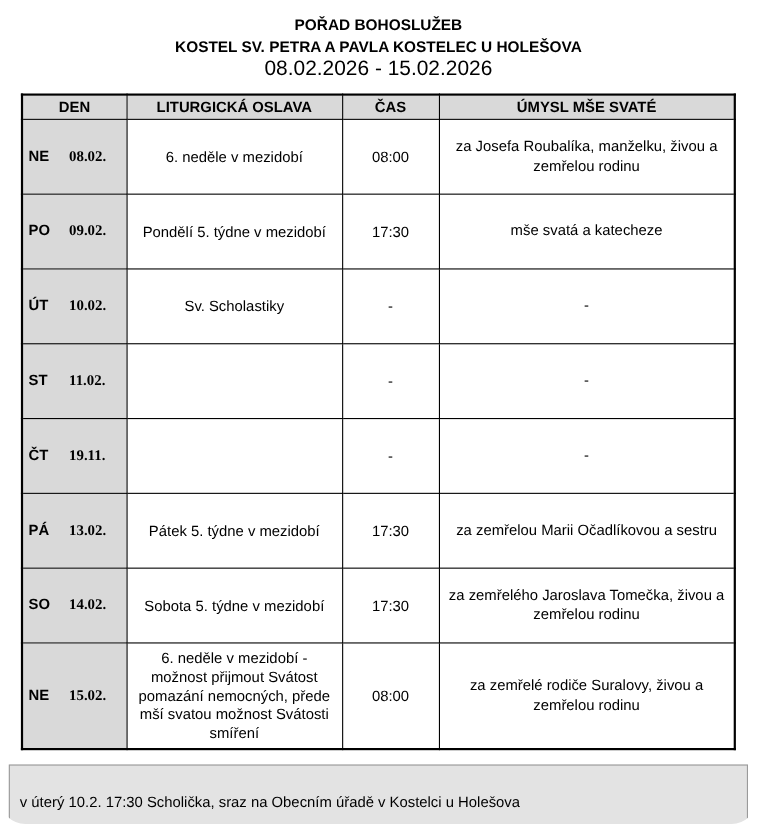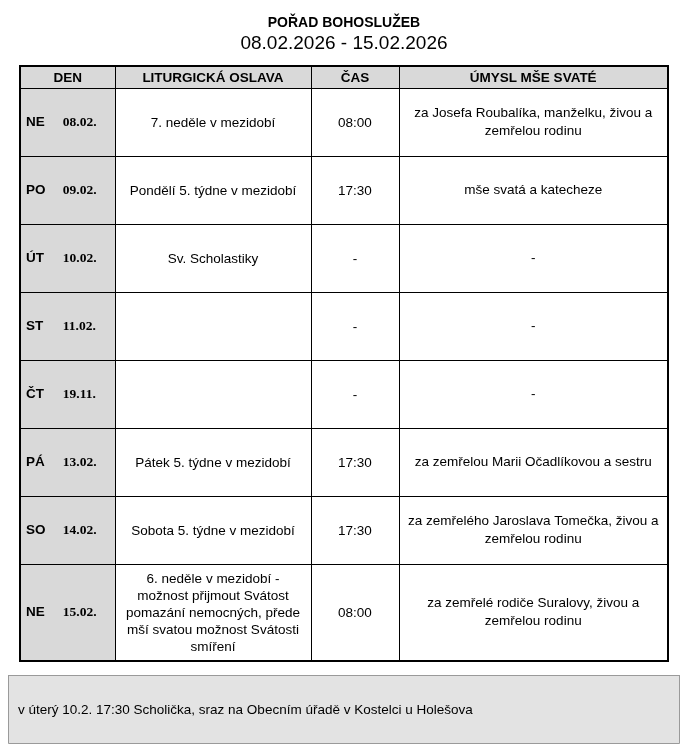--- a/index.html
+++ b/index.html
@@ -77,20 +77,21 @@
     padding: 26px 9px;
   }
 </style>
 </head>
 <body>
 
 <div class="page">
 
   <div class="doc-header">
     <div class="doc-title">POŘAD BOHOSLUŽEB</div>
+    <div class="doc-subtitle">KOSTEL SV. PETRA A PAVLA KOSTELEC U HOLEŠOVA</div>
     <div class="doc-daterange">08.02.2026 - 15.02.2026</div>
   </div>
 
   <table class="schedule">
     <colgroup>
       <col style="width:95px">
       <col style="width:196px">
       <col style="width:88px">
       <col style="width:269px">
     </colgroup>
@@ -101,21 +102,21 @@
         <th>ČAS</th>
         <th>ÚMYSL MŠE SVATÉ</th>
       </tr>
     </thead>
     <tbody>
       <tr>
         <td class="den">
           <span class="abbr">NE</span>
           <span class="ddate">08.02.</span>
         </td>
-        <td class="c oslava">7. neděle v mezidobí</td>
+        <td class="c oslava">6. neděle v mezidobí</td>
         <td class="c">08:00</td>
         <td class="c umysl">za Josefa Roubalíka, manželku, živou a zemřelou rodinu</td>
       </tr>
       <tr>
         <td class="den">
           <span class="abbr">PO</span>
           <span class="ddate">09.02.</span>
         </td>
         <td class="c oslava">Pondělí 5. týdne v mezidobí</td>
         <td class="c">17:30</td>

